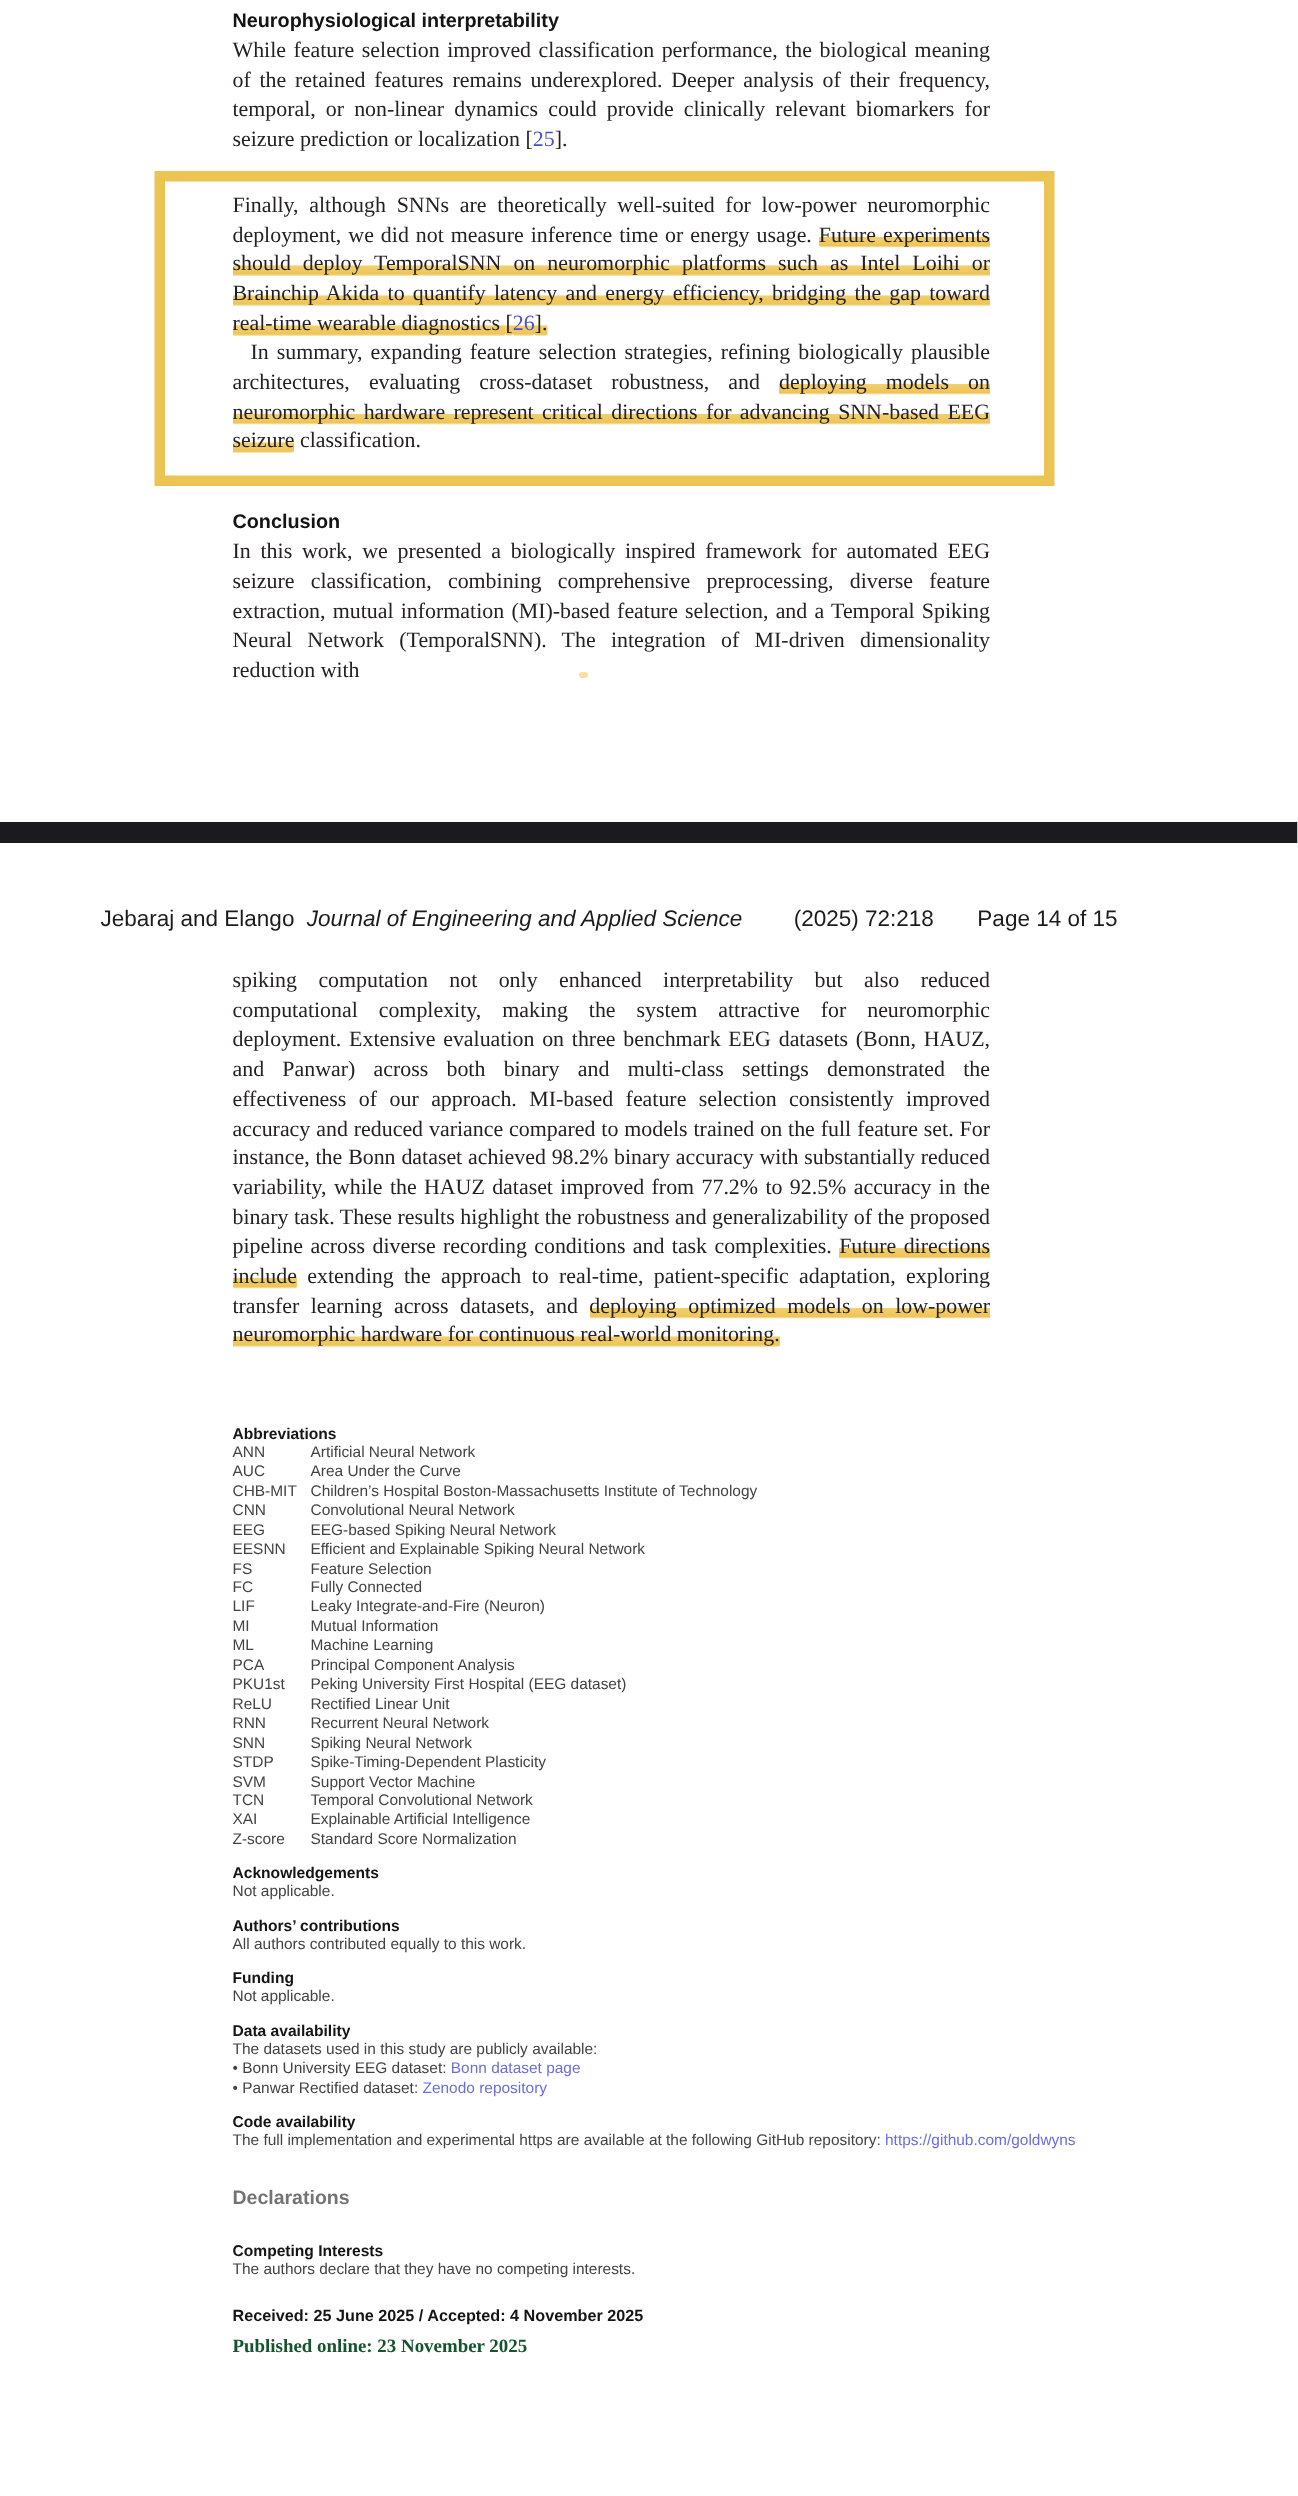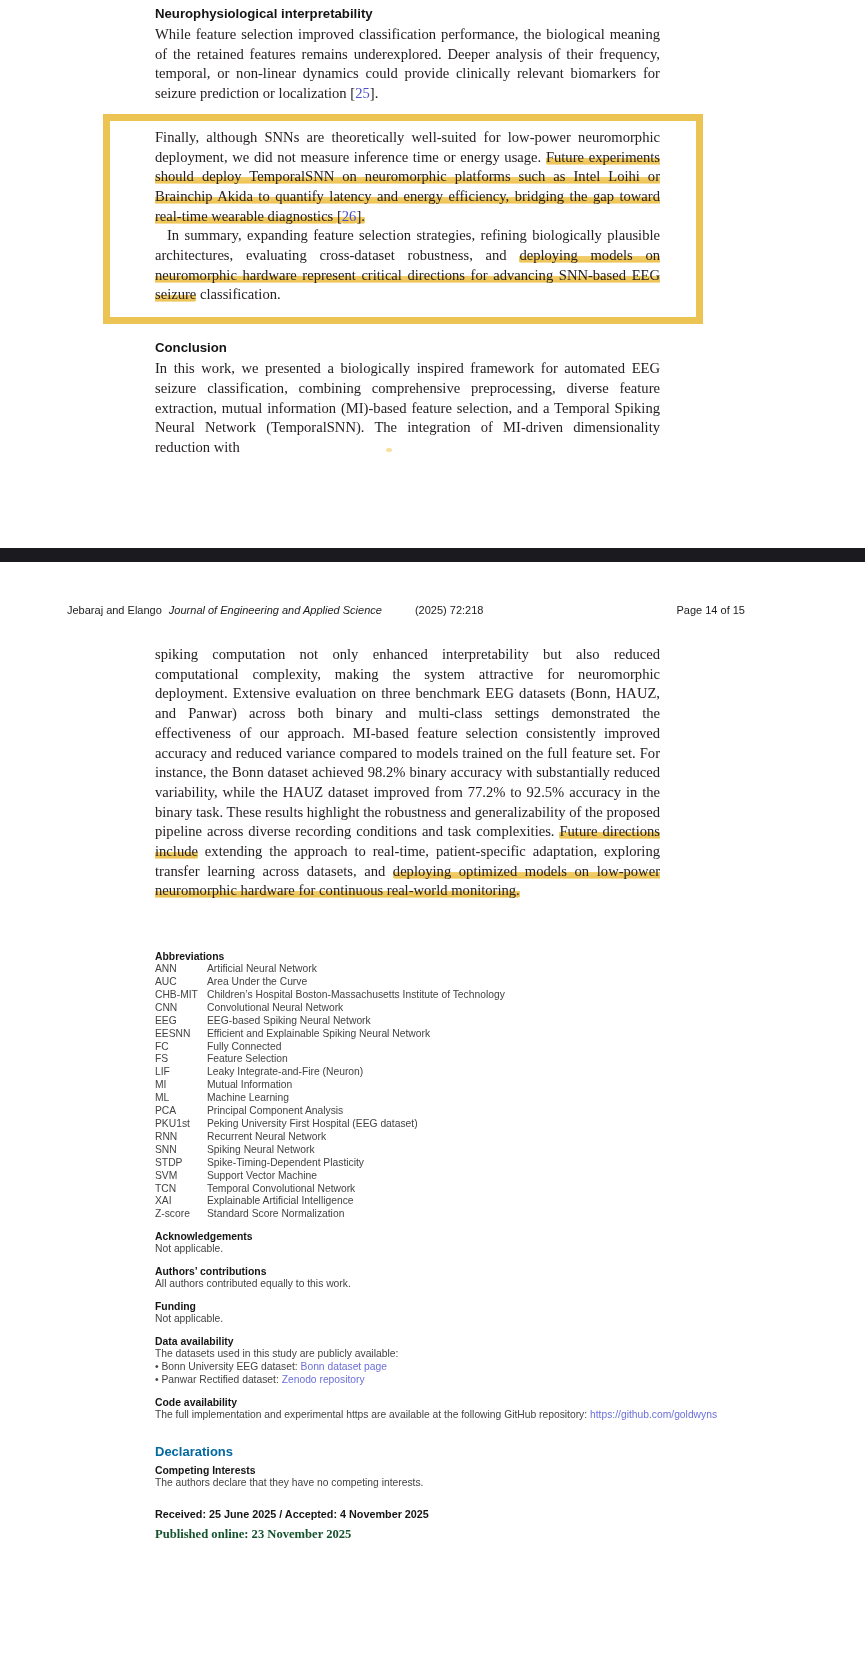--- a/index.html
+++ b/index.html
@@ -34,21 +34,21 @@
   .hlbox .sec-h{margin-bottom:4px;}
   #conclusion-h{margin-top:16px;}
   #stray-mark{
     position:absolute;left:386px;top:448px;width:6px;height:4px;
     background:rgba(240,199,84,0.55);border-radius:2px;
   }
   
   #bar{position:absolute;top:548px;left:0;right:0;height:14px;background:#1a1a1f;}
   #runhead{
     position:absolute;top:604px;left:67px;right:120px;
-    font-family:"Liberation Sans",sans-serif;font-size:11px;color:#1c1c1c;
+    font-family:"Liberation Sans",sans-serif;font-size:15px;color:#1c1c1c;
     display:flex;justify-content:space-between;align-items:baseline;
   }
   #runhead .it{font-style:italic;margin-left:4px;}
   #runhead .rh-issue{margin-left:30px;}
   
   #p2{position:absolute;top:640px;left:0;right:0;padding:5px 120px 0 155px;}
   #p2 .serif-col{padding-right:85px;} 
   .bm{
     font-family:"Liberation Sans",sans-serif;font-size:10.3px;line-height:12.9px;
     color:#434343;text-align:left;
@@ -58,21 +58,21 @@
     color:#151515;margin:10px 0 1px 0;
   }
   #abbr-wrap{margin-top:50px;}
   .abbr-row{display:flex;}
   .abbr-key{width:52px;flex:none;}
   .abbr-def{flex:1;}
   .bm-line{margin:0;}
   .bm-link{color:#6b6fd8;word-break:break-all;}
   .decl-h{
     font-family:"Liberation Sans",sans-serif;font-size:13px;font-weight:bold;
-    color:#0369a1;margin:22px 0 6px 0;
+    color:#737373;margin:22px 0 24px 0;
   }
   .received{
     font-family:Liberation Sans, sans-serif;font-size:10.8px;font-weight:bold;
     color:#151515;margin-top:18px;
   }
   .published{
     font-family:"Liberation Serif",serif;font-size:12.6px;font-weight:bold;
     color:#14532d;margin-top:7px;
   }
 </style>
@@ -132,46 +132,50 @@
       </div>
         <div class="abbr-row">
         <span class="abbr-key">EEG</span>
         <span class="abbr-def">EEG-based Spiking Neural Network</span>
       </div>
         <div class="abbr-row">
         <span class="abbr-key">EESNN</span>
         <span class="abbr-def">Efficient and Explainable Spiking Neural Network</span>
       </div>
         <div class="abbr-row">
+        <span class="abbr-key">FS</span>
+        <span class="abbr-def">Feature Selection</span>
+      </div>
+        <div class="abbr-row">
         <span class="abbr-key">FC</span>
         <span class="abbr-def">Fully Connected</span>
       </div>
         <div class="abbr-row">
-        <span class="abbr-key">FS</span>
-        <span class="abbr-def">Feature Selection</span>
-      </div>
-        <div class="abbr-row">
         <span class="abbr-key">LIF</span>
         <span class="abbr-def">Leaky Integrate-and-Fire (Neuron)</span>
       </div>
         <div class="abbr-row">
         <span class="abbr-key">MI</span>
         <span class="abbr-def">Mutual Information</span>
       </div>
         <div class="abbr-row">
         <span class="abbr-key">ML</span>
         <span class="abbr-def">Machine Learning</span>
       </div>
         <div class="abbr-row">
         <span class="abbr-key">PCA</span>
         <span class="abbr-def">Principal Component Analysis</span>
       </div>
         <div class="abbr-row">
         <span class="abbr-key">PKU1st</span>
         <span class="abbr-def">Peking University First Hospital (EEG dataset)</span>
+      </div>
+        <div class="abbr-row">
+        <span class="abbr-key">ReLU</span>
+        <span class="abbr-def">Rectified Linear Unit</span>
       </div>
         <div class="abbr-row">
         <span class="abbr-key">RNN</span>
         <span class="abbr-def">Recurrent Neural Network</span>
       </div>
         <div class="abbr-row">
         <span class="abbr-key">SNN</span>
         <span class="abbr-def">Spiking Neural Network</span>
       </div>
         <div class="abbr-row">

